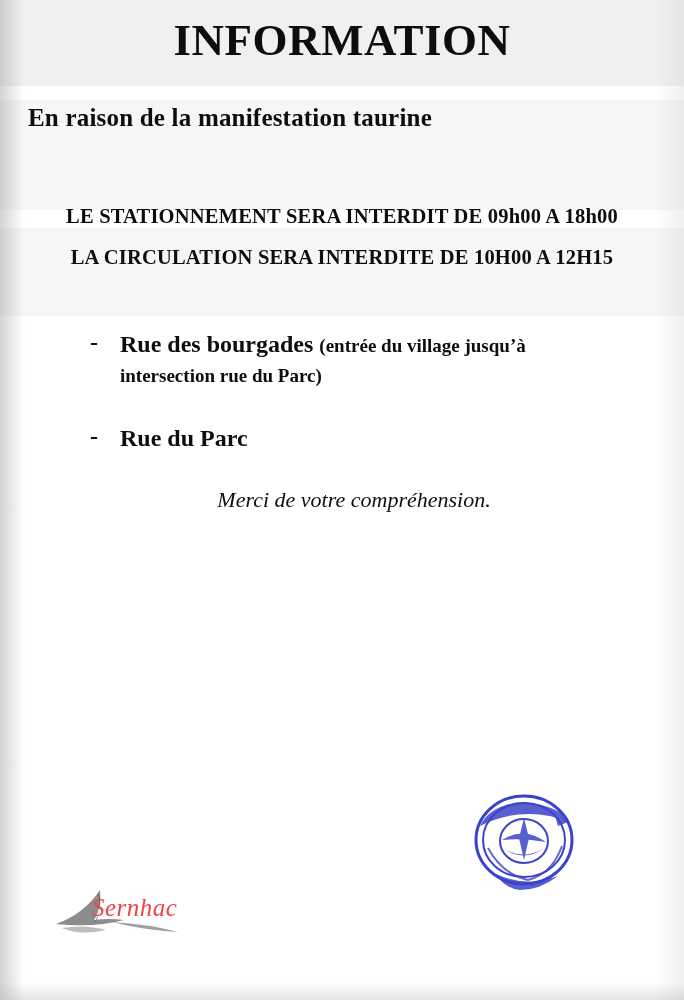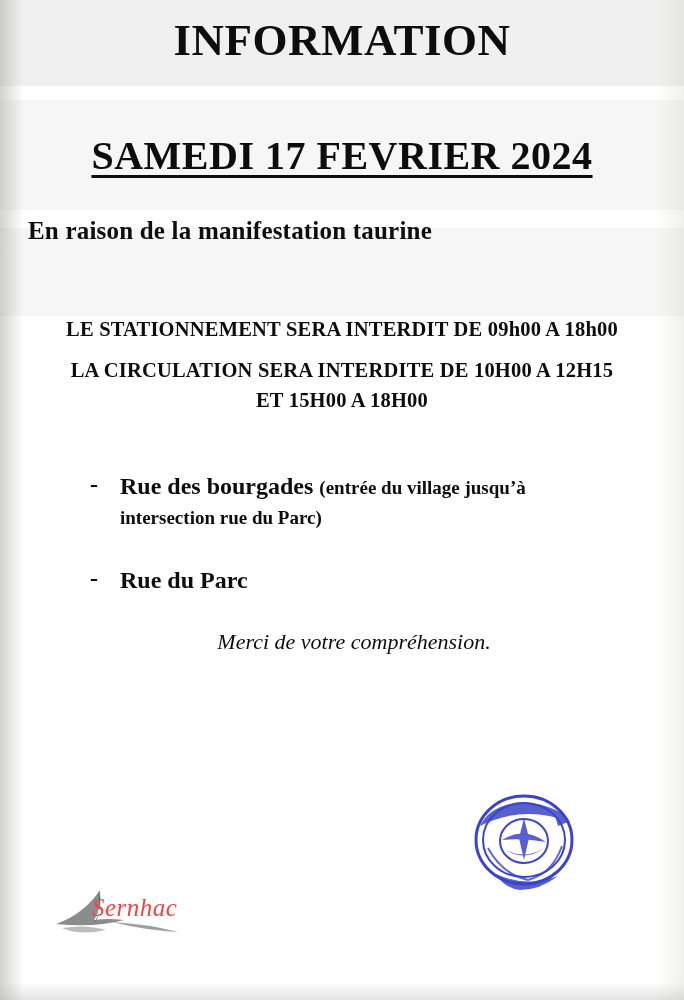--- a/index.html
+++ b/index.html
@@ -164,28 +164,26 @@
 <div class="scan-band band-top"></div>
 <div class="scan-band band-second"></div>
 <div class="scan-band band-third"></div>
 <div class="band-left-edge"></div>
 <div class="band-bottom"></div>
 
 <div class="content">
 
   <div class="title">INFORMATION</div>
 
-  <div class="date">SAMEDI 17 FEVRIER 2024</div>
 
   <div class="reason">En raison de la manifestation taurine</div>
 
   <div class="rules">
     <div class="rule-line">LE STATIONNEMENT SERA INTERDIT DE 09h00 A 18h00</div>
     <div class="rule-line second">LA CIRCULATION SERA INTERDITE DE 10H00 A 12H15</div>
-    <div class="rule-line cont">ET 15H00 A 18H00</div>
   </div>
 
   <div class="streets">
 
     <div class="street-item">
       <span class="dash">-</span>
       <span class="street-text">
         <span>Rue des bourgades</span>
         <span class="street-note">(entrée du village jusqu’à intersection rue du Parc)</span>
       </span>

